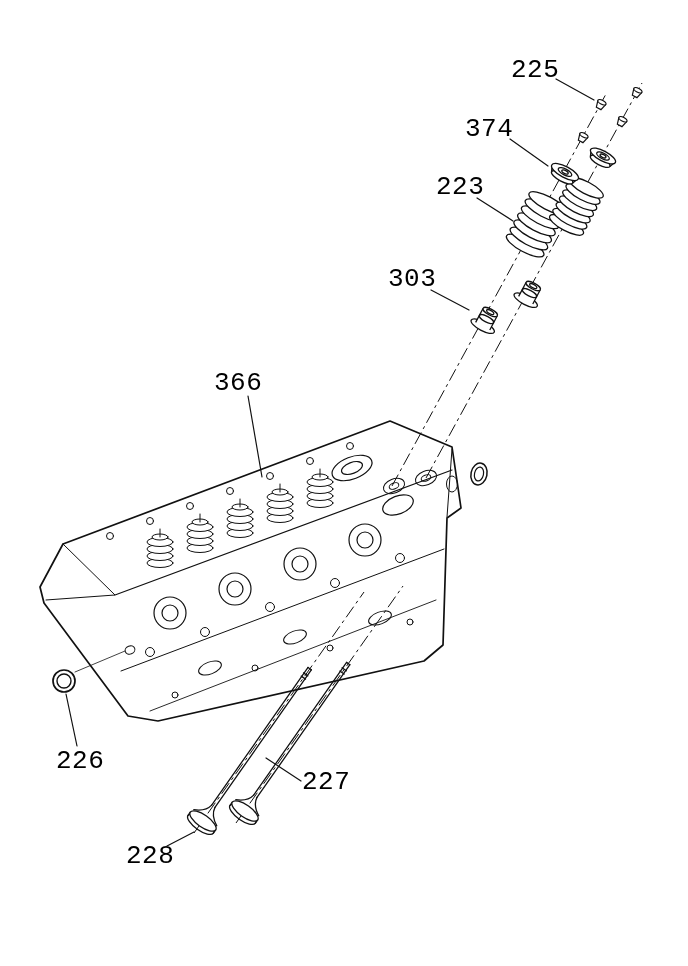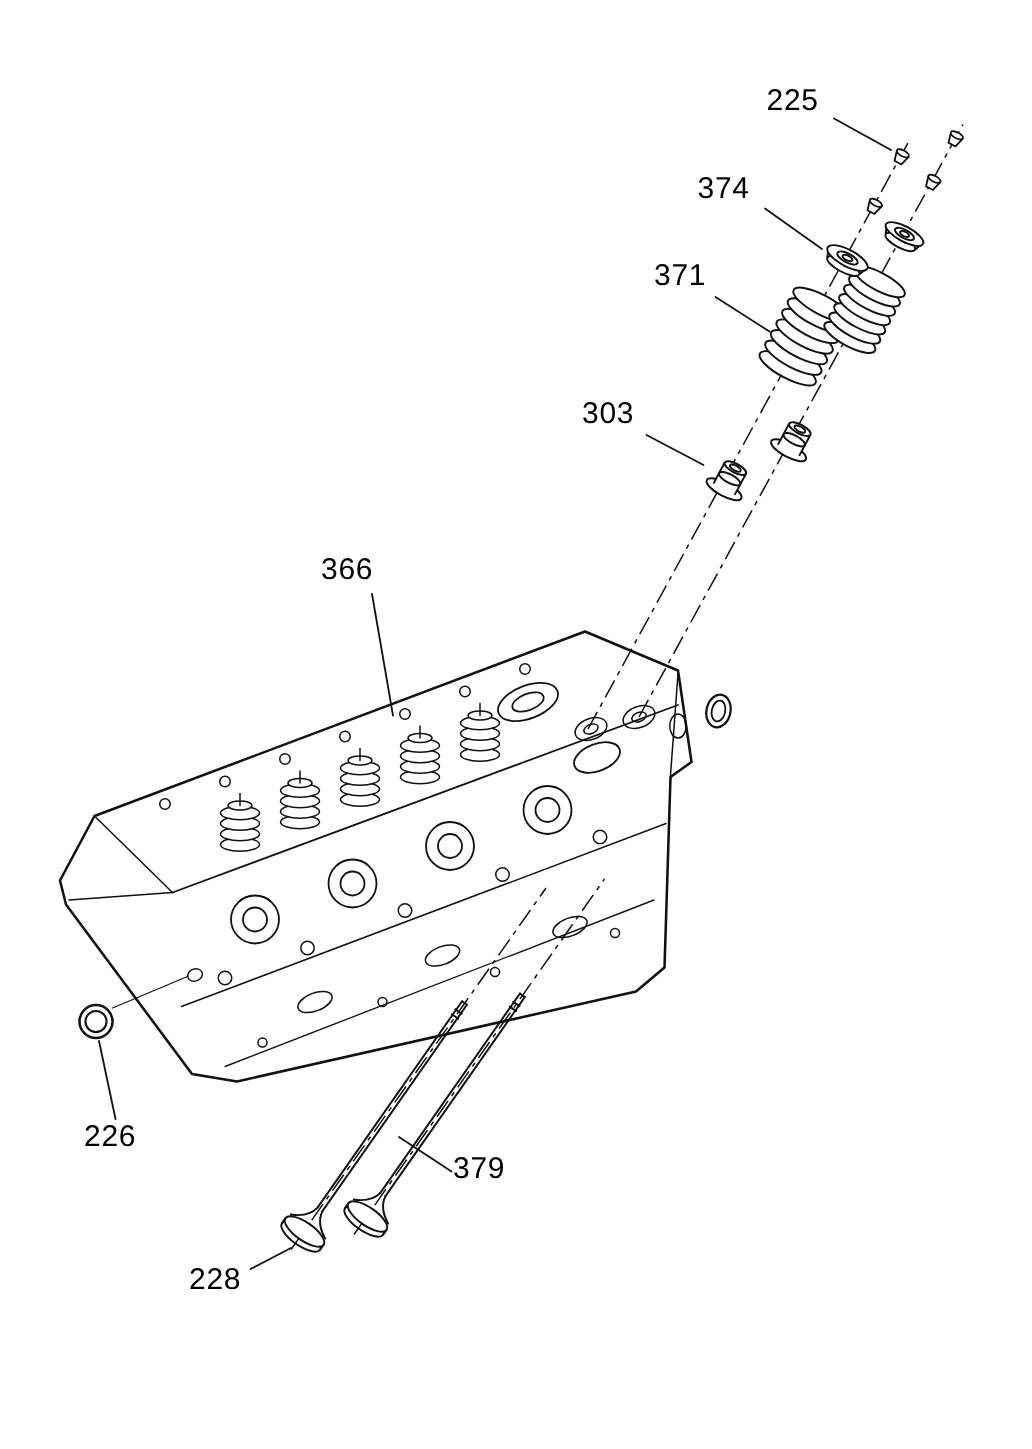--- a/index.html
+++ b/index.html
@@ -15,26 +15,27 @@
     background: #ffffff;
     overflow: hidden;
   }
   .diagram-svg {
     position: absolute;
     left: 0;
     top: 0;
   }
   .callout {
     position: absolute;
-    font-size: 20px;
+    font-size: 26px;
     line-height: 1;
     color: #000000;
     letter-spacing: 0.5px;
     user-select: none;
     white-space: nowrap;
+    font-family: Liberation Mono, monospace;
   }
 </style>
 </head>
 <body>
 
 <div class="stage">
 
   <svg class="diagram-svg" width="688" height="966" viewBox="0 0 688 966">
 
     <g stroke="#111111" fill="none" stroke-width="1" stroke-linejoin="round" stroke-linecap="round">
@@ -269,20 +270,20 @@
       <path d="M510,139 L548,166"></path>
       <path d="M556,79 L594,100"></path>
       <path d="M77,746 L66,694"></path>
       <path d="M301,781 L266,758"></path>
       <path d="M167,846 L194,832"></path>
     </g>
   </svg>
 
   <div class="callout" style="left:214px; top:370px">366</div>
   <div class="callout" style="left:388px; top:266px">303</div>
-  <div class="callout" style="left:436px; top:174px">371</div>
+  <div class="callout" style="left:436px; top:174px">223</div>
   <div class="callout" style="left:465px; top:116px">374</div>
   <div class="callout" style="left:511px; top:57px">225</div>
   <div class="callout" style="left:56px; top:748px">226</div>
-  <div class="callout" style="left:302px; top:769px">379</div>
+  <div class="callout" style="left:302px; top:769px">227</div>
   <div class="callout" style="left:126px; top:843px">228</div>
 
 </div>
 
 </body></html>

